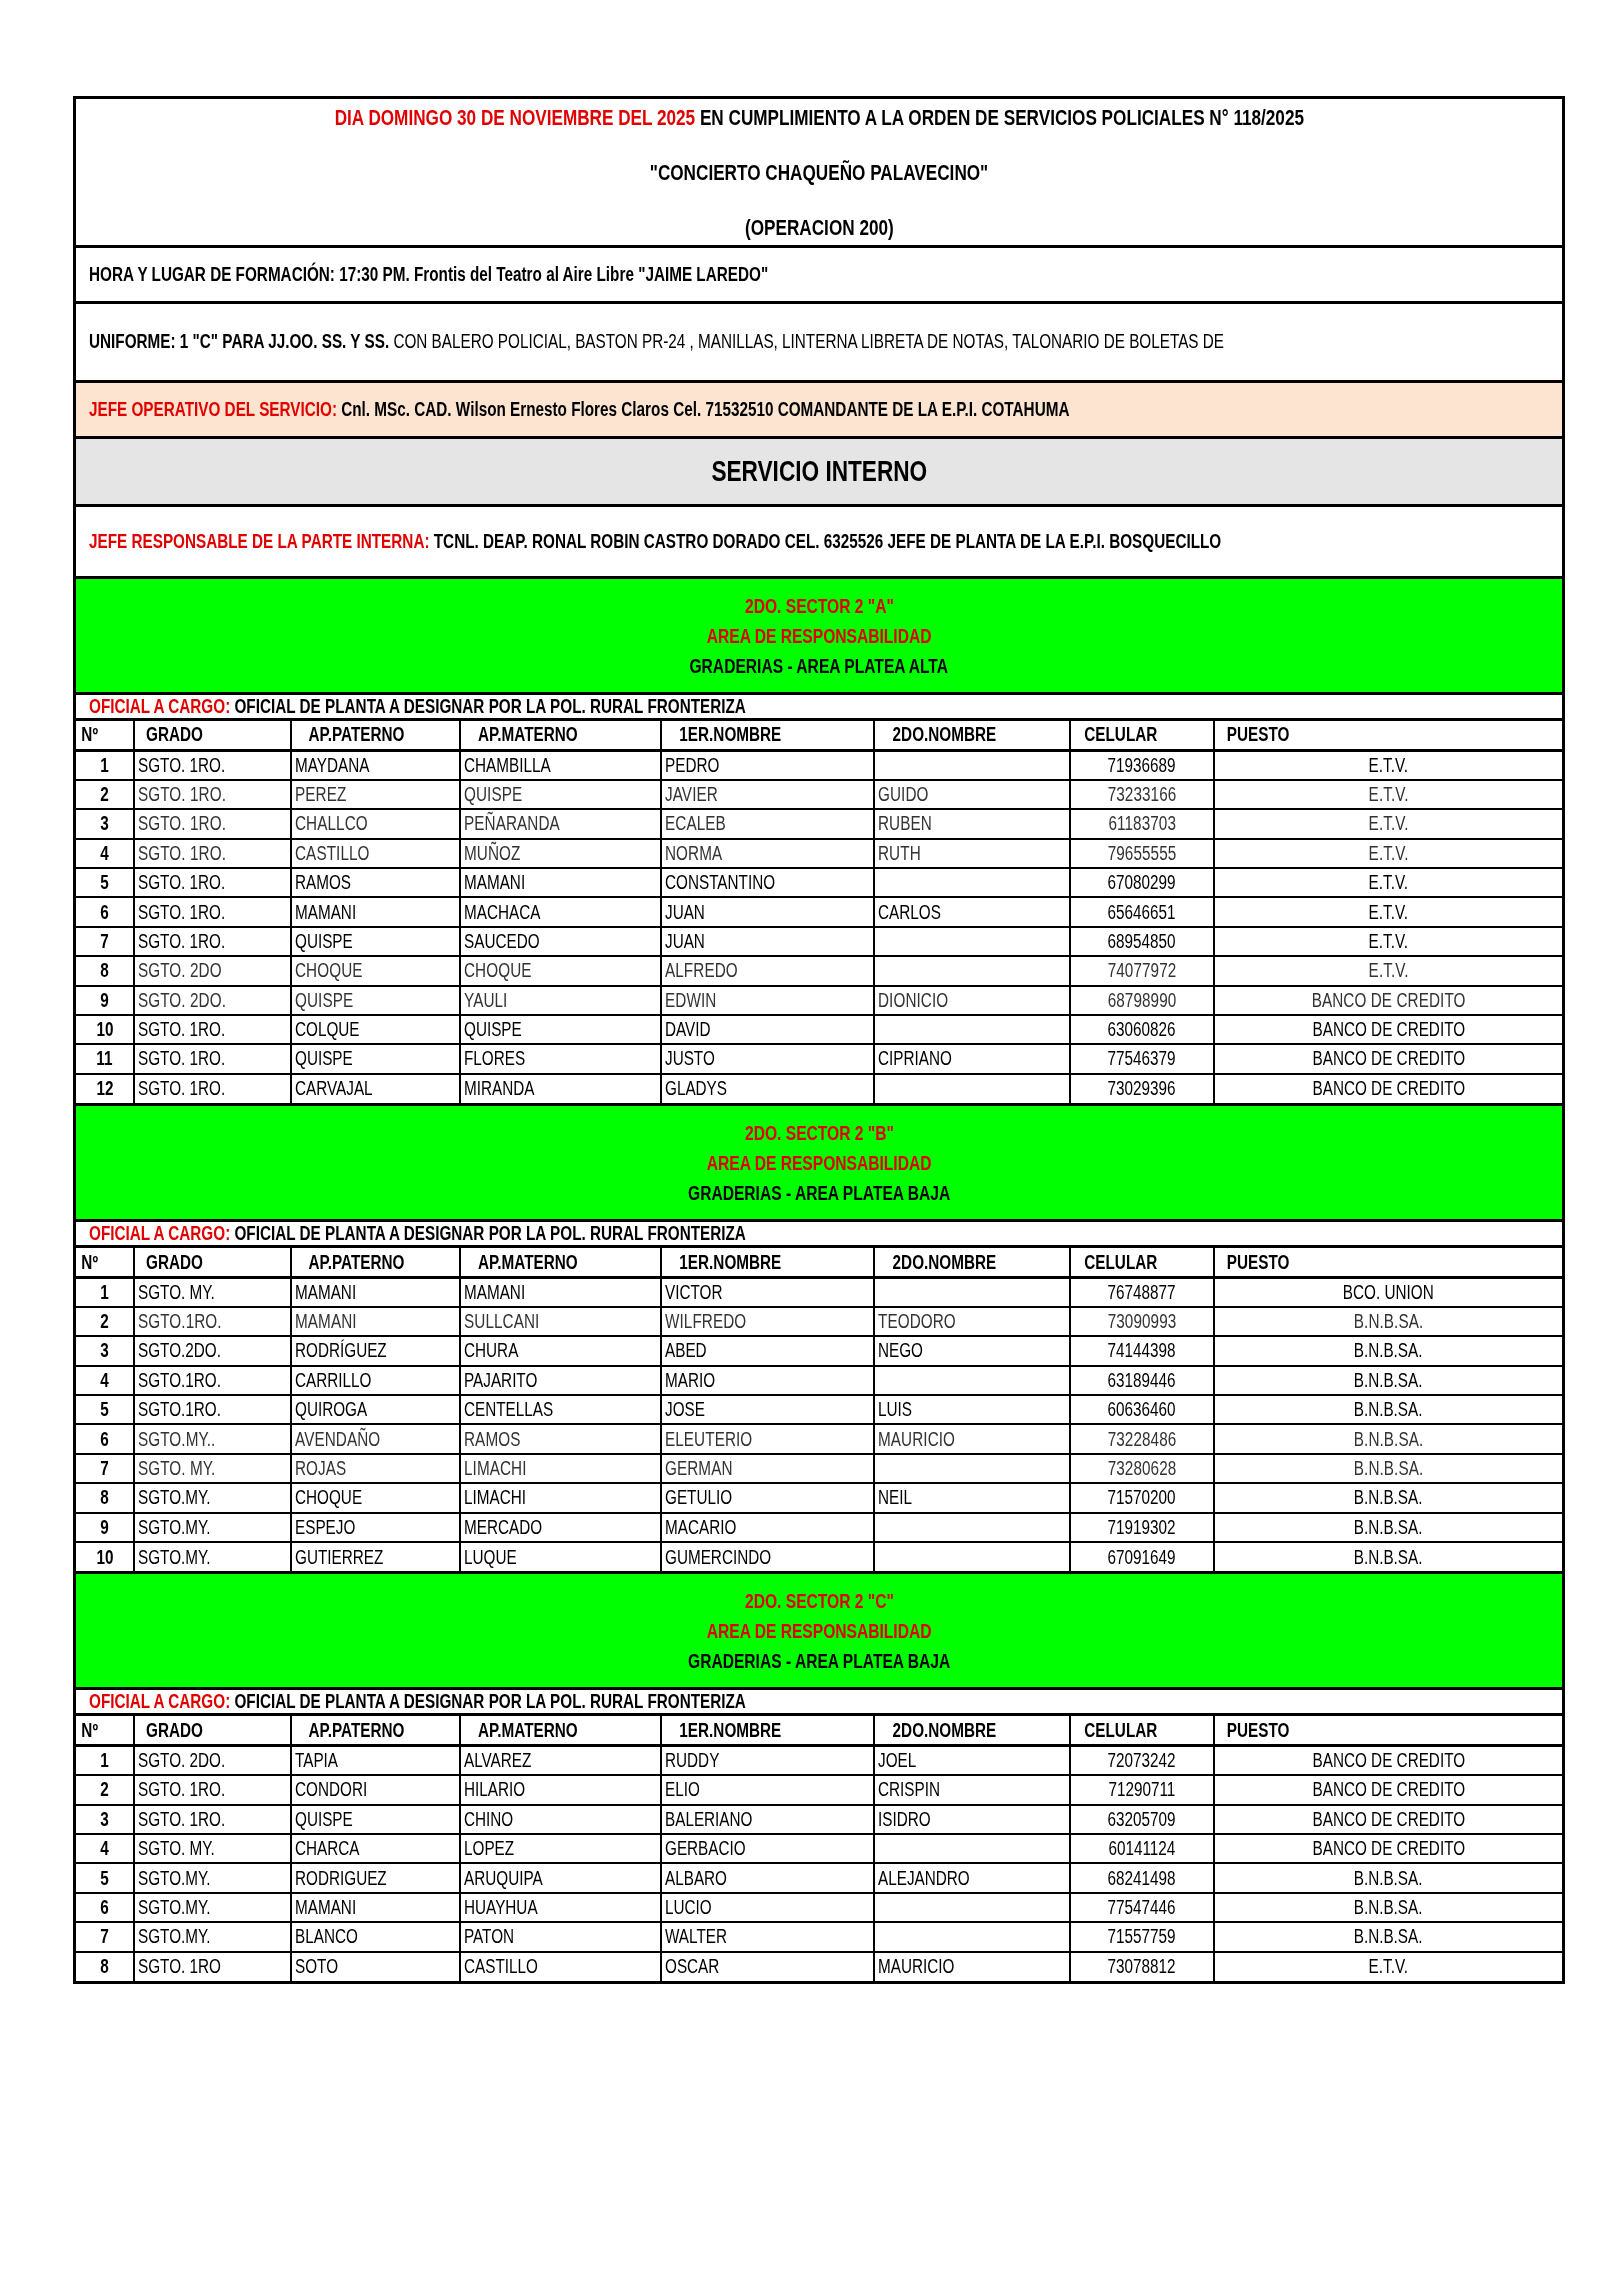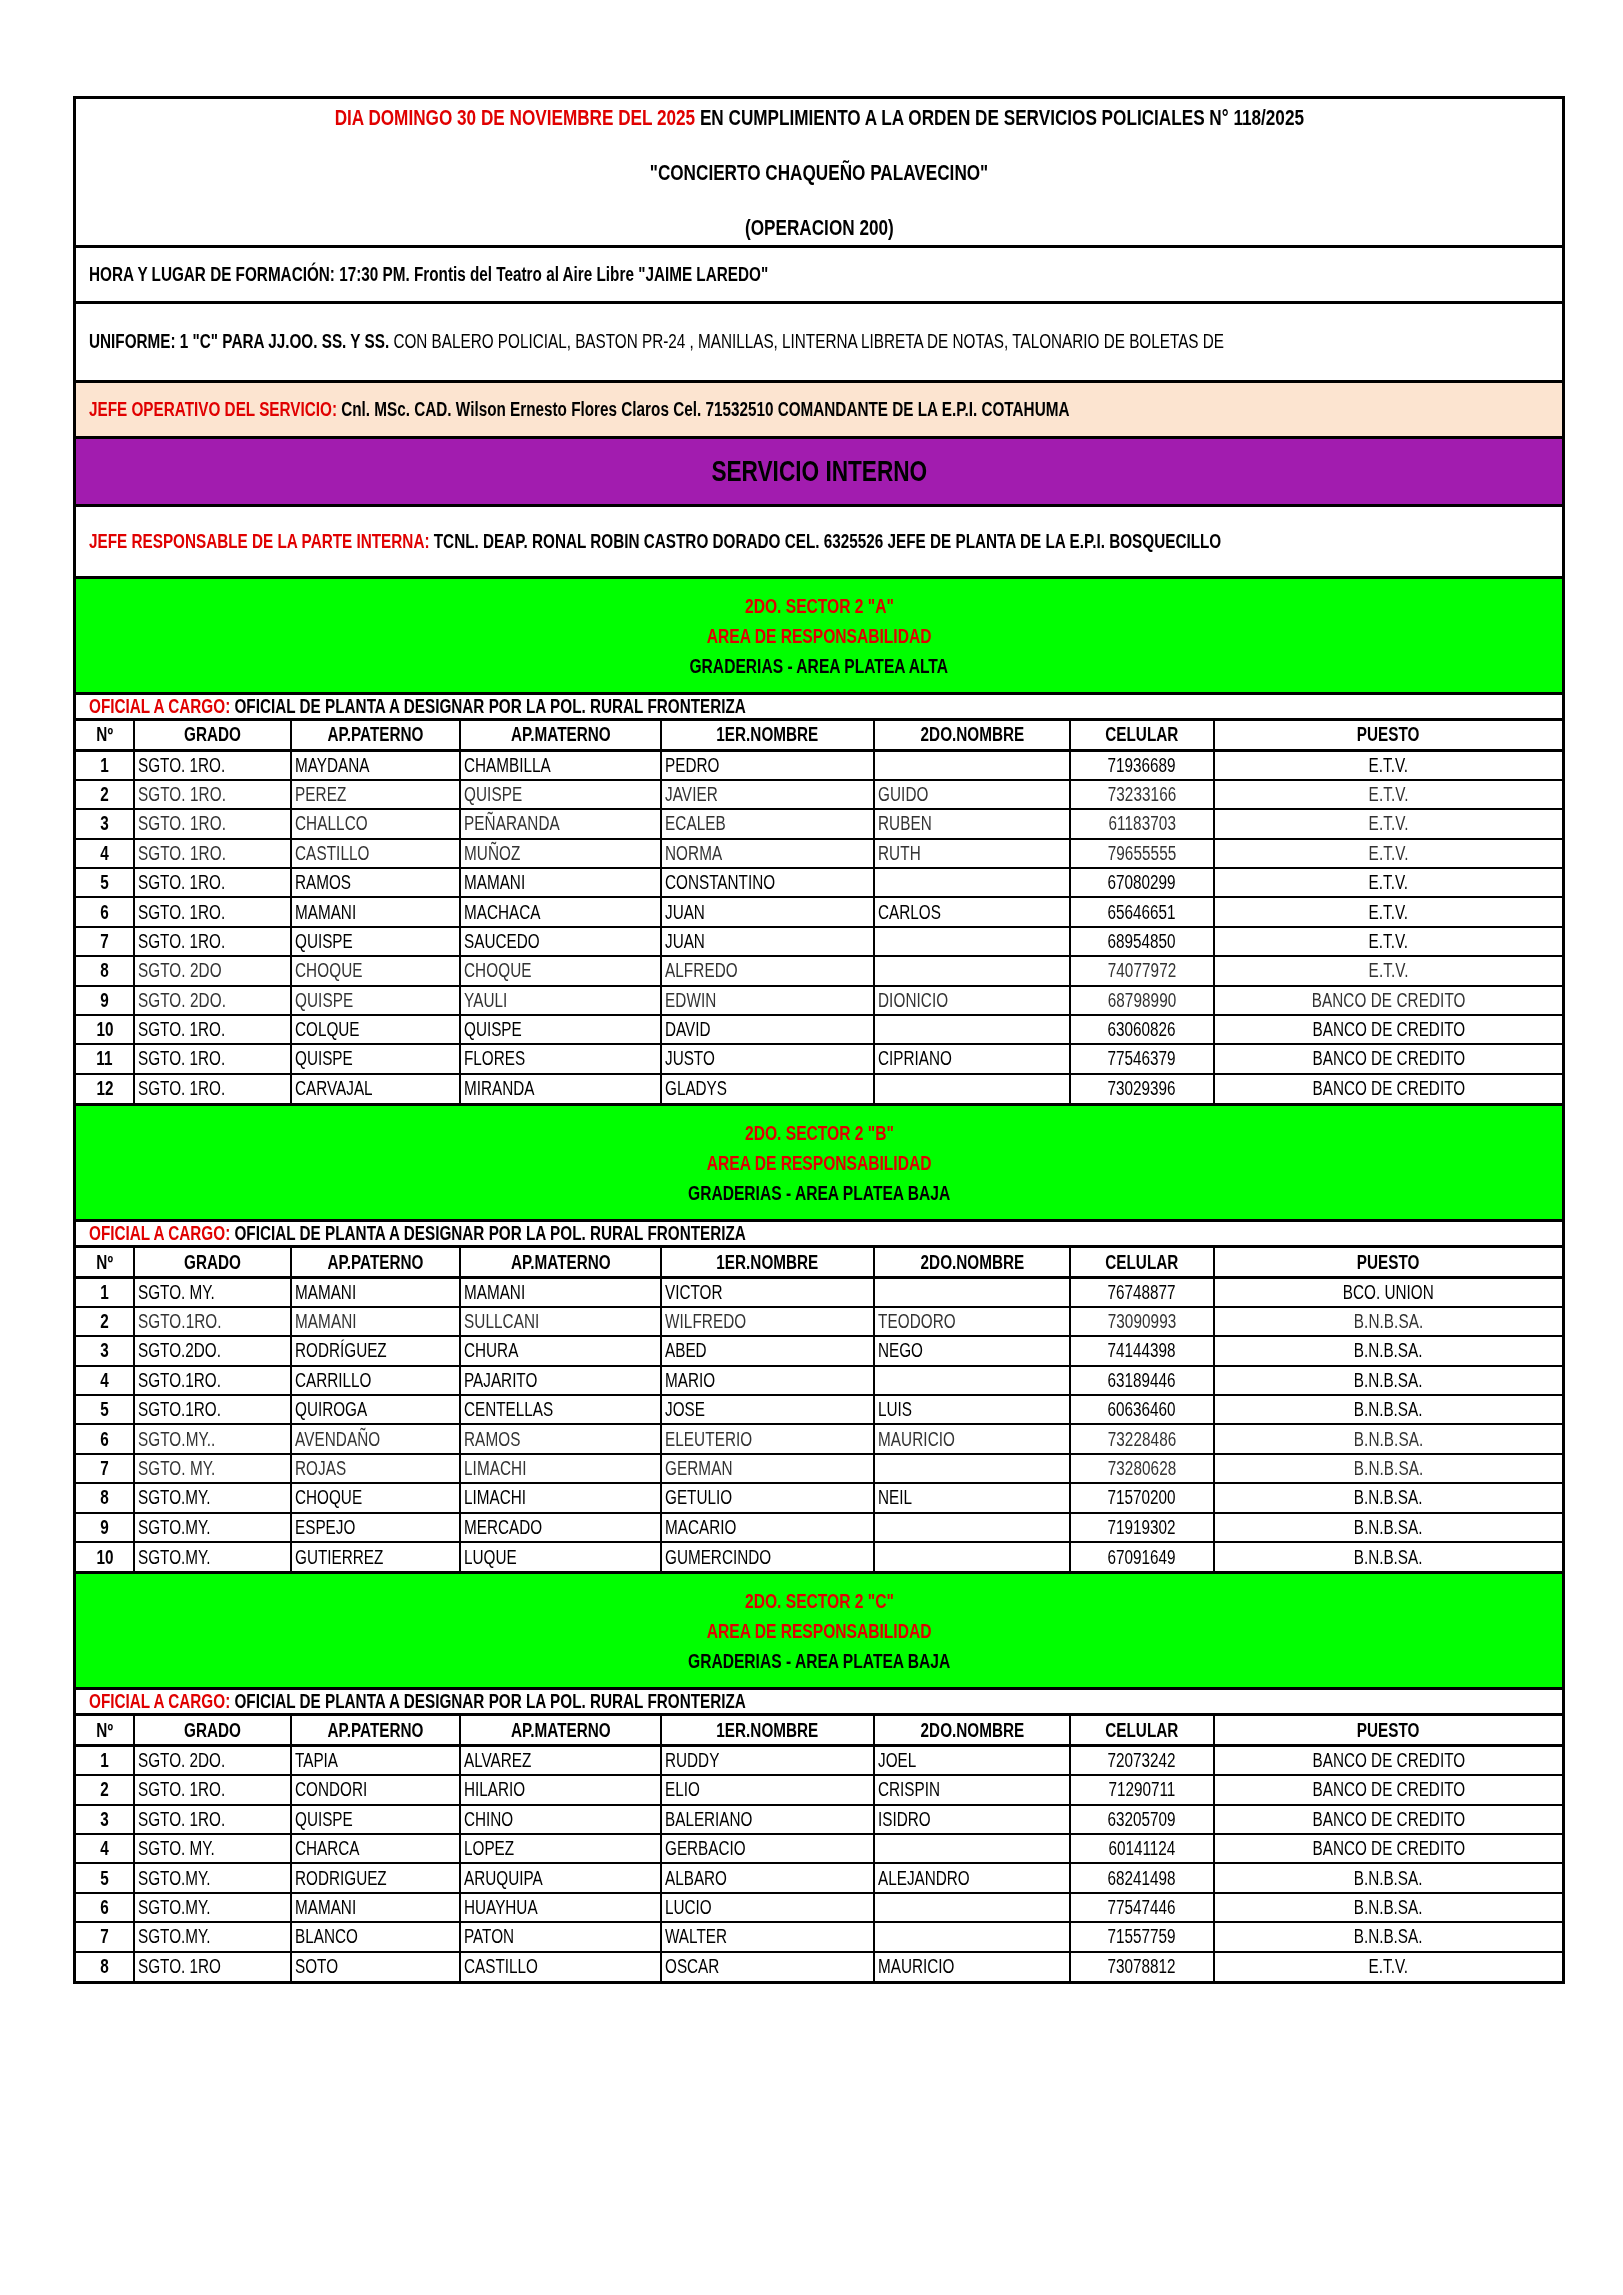--- a/index.html
+++ b/index.html
@@ -11,30 +11,30 @@
   .narrow.center { transform-origin: center center; }
   .title-band { height: 149px; flex-direction: column; justify-content: center; text-align: center; gap: 24px; }
   .title-line { font-size: 22px; font-weight: bold; line-height: 31px; white-space: nowrap; }
   .red { color: #e00000; }
   .left-band { padding-left: 13px; font-size: 19.6px; font-weight: bold; }
   .hora { height: 56px; }
   .uniforme { height: 79px; align-items: center; }
   .uniforme .txt { font-weight: normal; line-height: 27.5px; font-size: 19.6px; }
   .uniforme .txt b { font-weight: bold; }
   .jefeop { height: 56px; background: #fce4d0; }
-  .servicio { height: 68px; background: #a21caf; justify-content: center; font-size: 29px; font-weight: bold; }
+  .servicio { height: 68px; background: #e5e5e5; justify-content: center; font-size: 29px; font-weight: bold; }
   .jeferesp { height: 72px; }
   .sector { height: 116px; background: #00ff00; flex-direction: column; justify-content: center; text-align: center; font-size: 20px; font-weight: bold; line-height: 30px; }
   .oficial { height: 26px; font-size: 19.6px; }
   table.grid { width: 100%; border-collapse: collapse; table-layout: fixed; }
   table.grid td, table.grid th { border: 2.6px solid #000; height: 29.4px; padding: 0 2.6px; font-size: 19.6px; overflow: hidden; white-space: nowrap; box-sizing: border-box; }
   table.grid tr:first-child th { border-top: none; }
   table.grid th:first-child, table.grid td:first-child { border-left: none; }
   table.grid th:last-child, table.grid td:last-child { border-right: none; }
-  table.grid th { font-weight: bold; text-align: center; border-bottom-width: 3.9px; }
+  table.grid th { font-weight: bold; text-align: left; border-bottom-width: 3.9px; }
   table.grid td.num { text-align: center; font-weight: bold; }
   table.grid td.cel, table.grid td.puesto { text-align: center; border-radius: 10px; }
   table.grid tr.last td { border-bottom: none; }
   tr.light td:not(.num) { color: #333; }
   tr.light td:not(.num) .narrow { font-weight: normal; letter-spacing: 0.1px; }
   .tablewrap { border-bottom: 3.9px solid #000; }
   .tablewrap:last-child { border-bottom: none; }
 </style>
 </head>
 <body>

